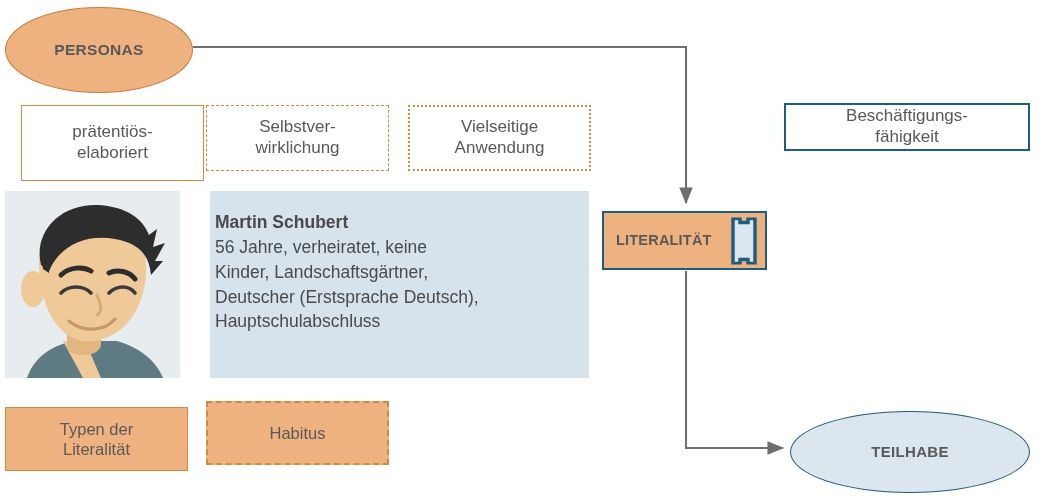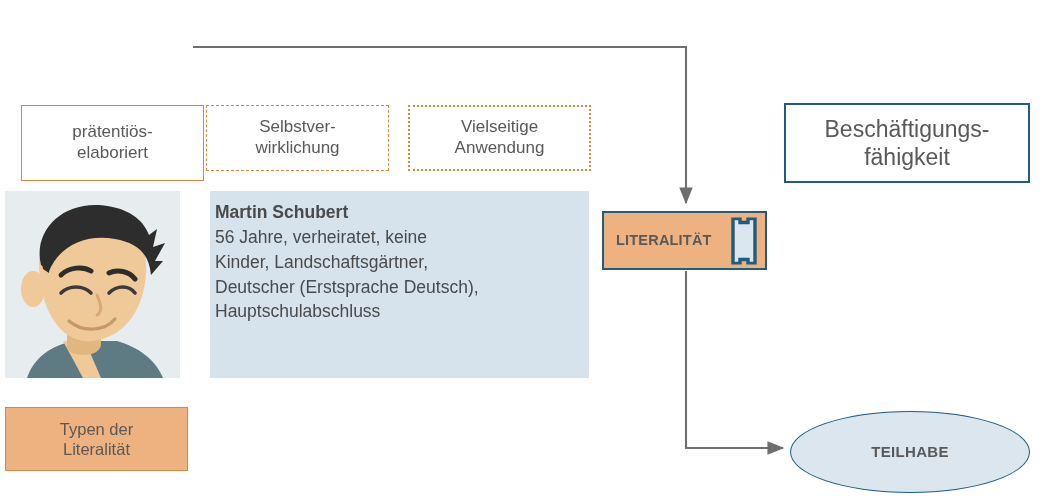--- a/index.html
+++ b/index.html
@@ -54,24 +54,24 @@
     background: #ffffff;
   }
   #attr-pratentios { left: 21px; top: 105px; width: 183px; height: 76px;
     border: 1.7px solid #D4893F; }
   #attr-selbstver  { left: 206px; top: 105px; width: 183px; height: 66px;
     border: 1.8px dashed #D4893F; }
   #attr-vielseitig { left: 408px; top: 105px; width: 183px; height: 66px;
     border: 2.2px dotted #D4893F; }
 
   #attr-beschaeftigung {
-    left: 784px; top: 103px; width: 246px; height: 80px;
+    left: 784px; top: 103px; width: 246px; height: 48px;
     border: 2px solid #1F5C7E;
     background: #ffffff;
-    font-size: 23px;
+    font-size: 17px;
   }
 
   
   .bot-box {
     font-size: 16.5px;
     background: #EDB280;
   }
   #bot-typen   { left: 5px;  top: 401px; width: 183px; height: 64px;
     border: 1.7px solid #D4893F; margin-top: 6px; }
   #bot-habitus { left: 206px; top: 401px; width: 183px; height: 64px;
@@ -105,21 +105,21 @@
     background: #E7ECEE;
     overflow: hidden;
     display: block;
   }
   #persona-avatar-svg { display: block; width: 175px; height: 187px; }
 
   #persona-text-panel {
     left: 210px; top: 191px; width: 379px; height: 187px;
     background: #D6E3EC;
     display: block;
-    padding: 9px 12px 0 5px;
+    padding: 19px 12px 0 5px;
     text-align: left;
     font-size: 17.5px;
     color: #4A4A4A;
     line-height: 1.42;
   }
   #persona-name {
     font-weight: bold;
     display: block;
   }
   #persona-desc {
@@ -143,20 +143,23 @@
   <svg id="connectors" viewBox="0 0 1041 499" xmlns="http://www.w3.org/2000/svg">
     <defs>
       <marker id="arrowhead" markerWidth="9" markerHeight="9" refX="7.4" refY="3.6" orient="auto" markerUnits="strokeWidth">
         <path d="M0,0.4 L8,3.6 L0,6.8 z" fill="#6E6E6E"></path>
       </marker>
     </defs>
     <path d="M193,47 L686,47 L686,203" fill="none" stroke="#6E6E6E" stroke-width="2.1" marker-end="url(#arrowhead)"></path>
     <path d="M686,271 L686,448 L783,448" fill="none" stroke="#6E6E6E" stroke-width="2.1" marker-end="url(#arrowhead)"></path>
   </svg>
 
+  <div class="node" id="personas-ellipse">
+    <span>PERSONAS</span>
+  </div>
 
   <div class="node attr-box" id="attr-pratentios">
     <span style="white-space:pre-line">prätentiös-
 elaboriert</span>
   </div>
 
   <div class="node attr-box" id="attr-selbstver">
     <span style="white-space:pre-line">Selbstver-
 wirklichung</span>
   </div>
@@ -216,19 +219,22 @@
       <path d="M4,1 L11,1 L11,5 L19,5 L19,1 L26,1 L26,46 L19,46 L19,42
                L11,42 L11,46 L4,46 Z" fill="#DCE6EE" stroke="#1F5C7E" stroke-width="3.4" stroke-linejoin="miter"></path>
     </svg>
   </div>
 
   <div class="node bot-box" id="bot-typen">
     <span style="white-space:pre-line">Typen der
 Literalität</span>
   </div>
 
+  <div class="node bot-box" id="bot-habitus">
+    <span style="white-space:pre-line">Habitus</span>
+  </div>
 
 
   <div class="node" id="teilhabe-ellipse">
     <span>TEILHABE</span>
   </div>
 
 </div>
 
 </body></html>

